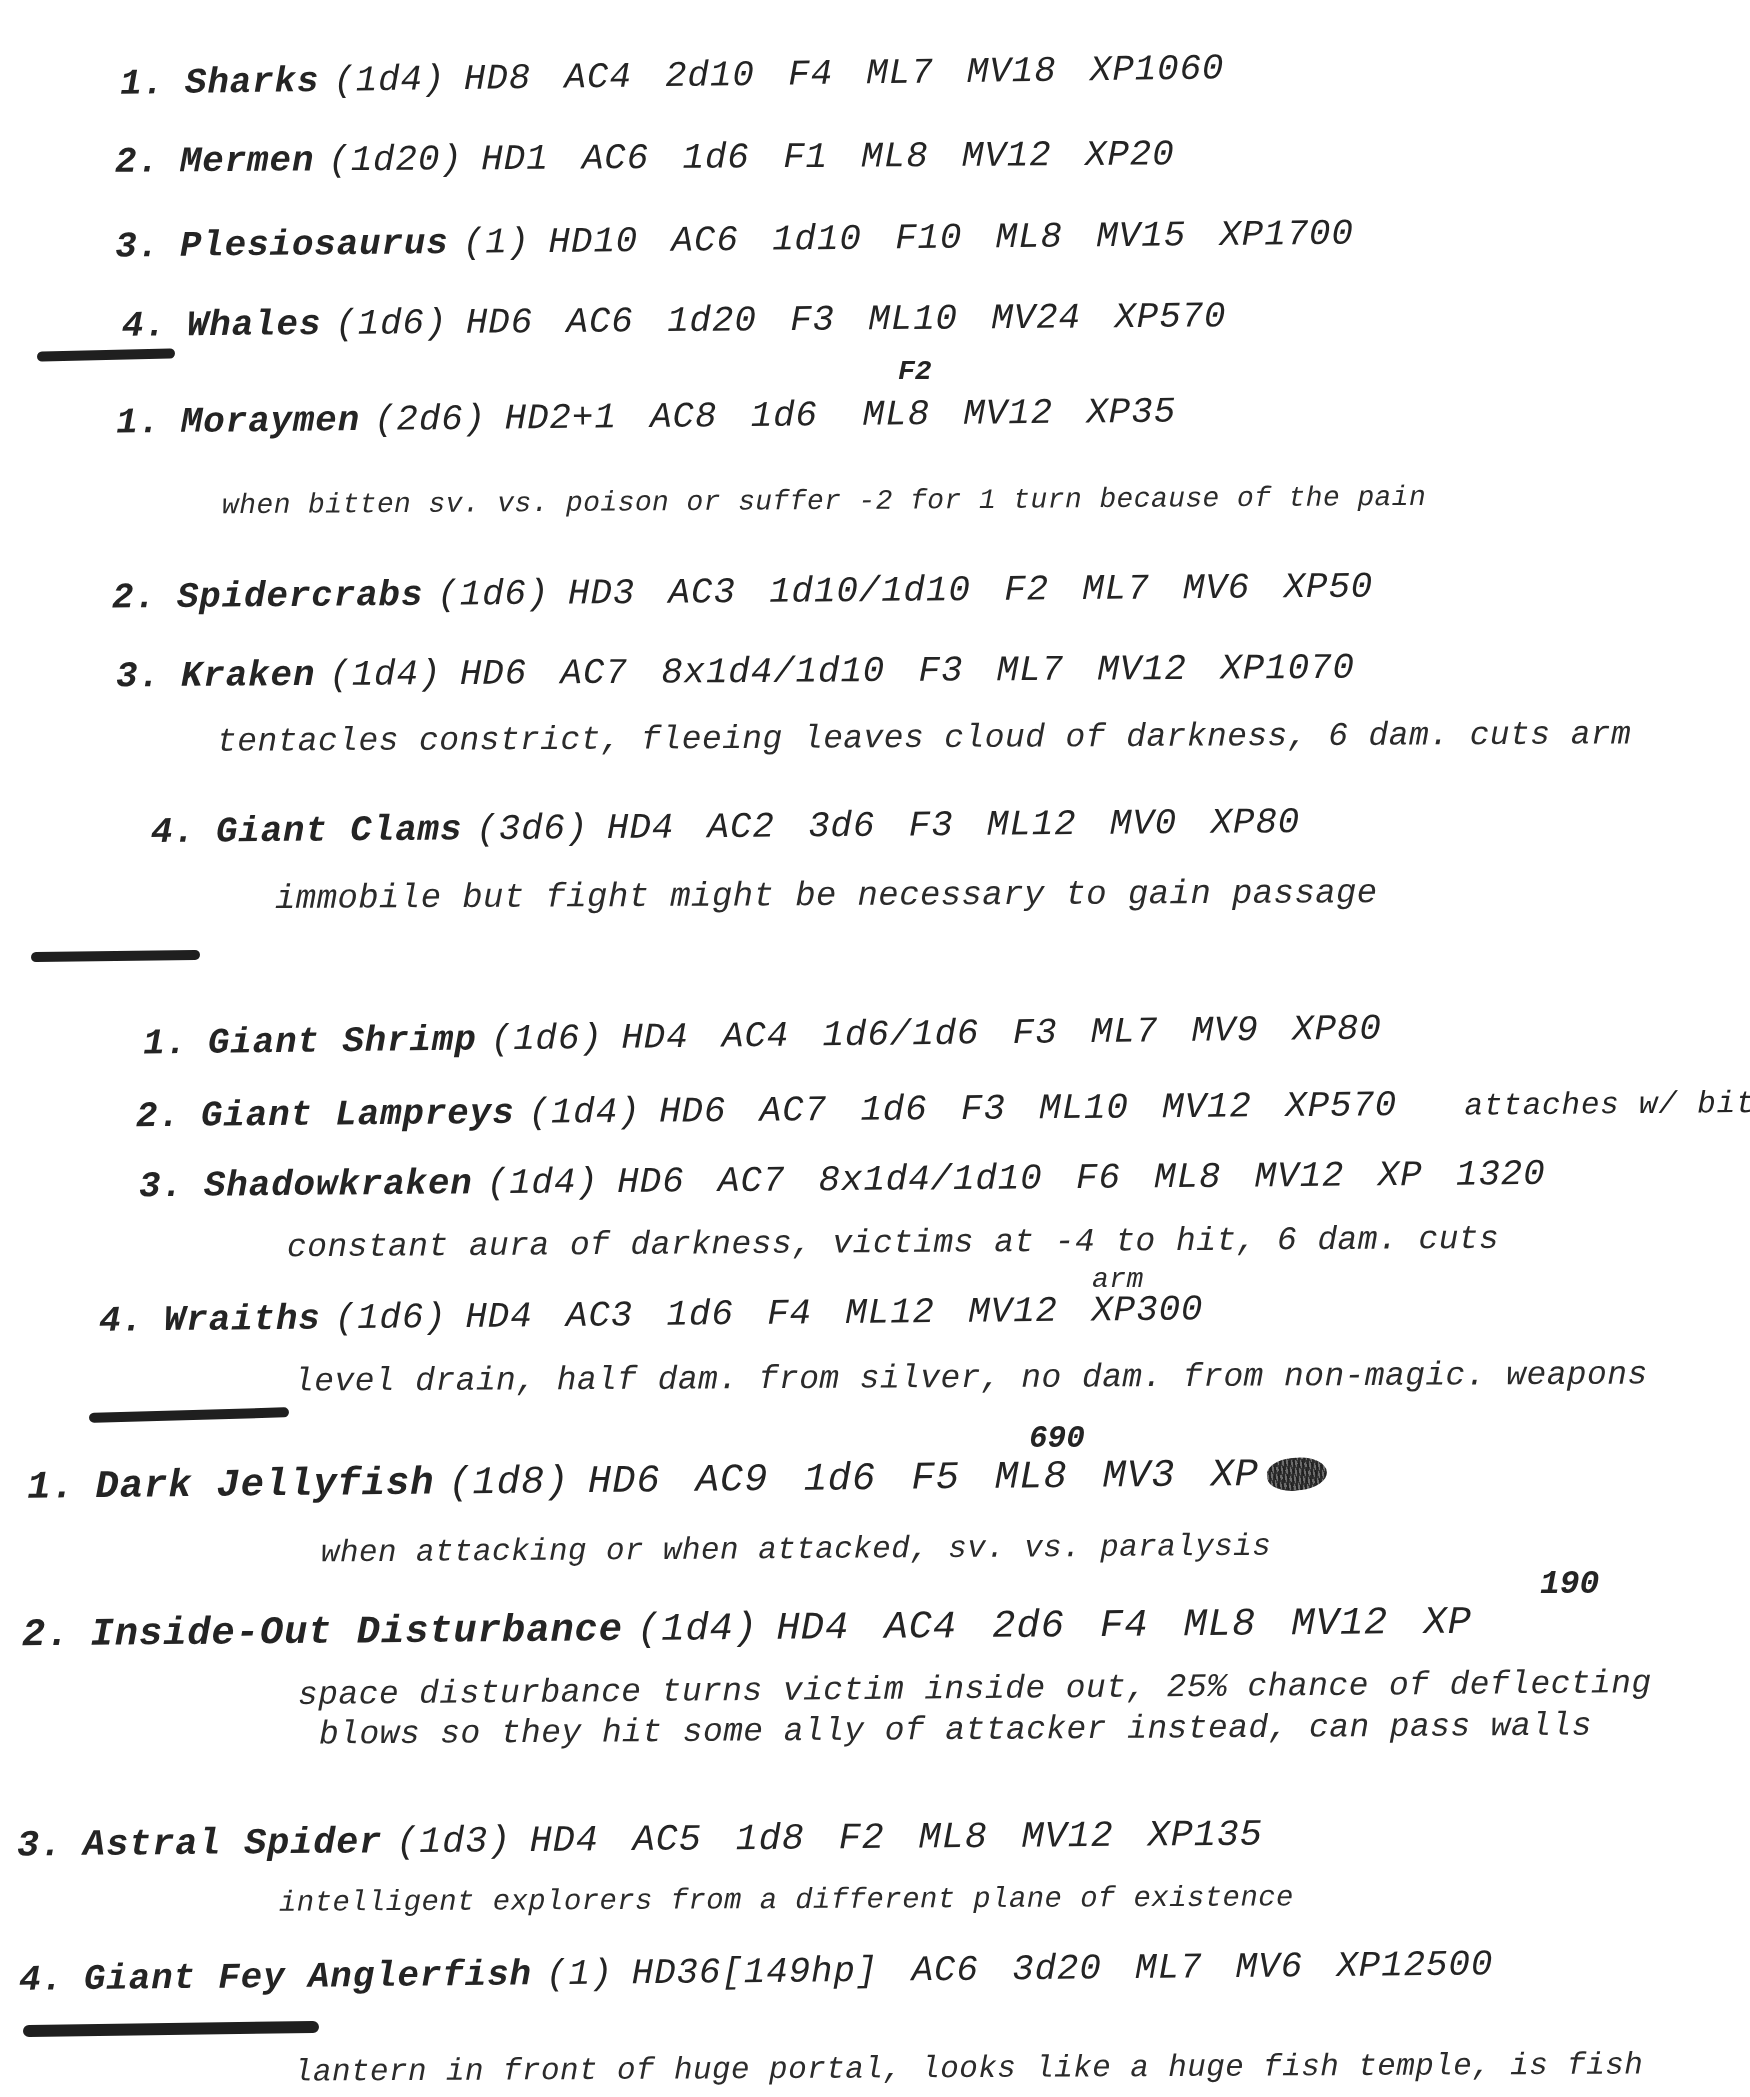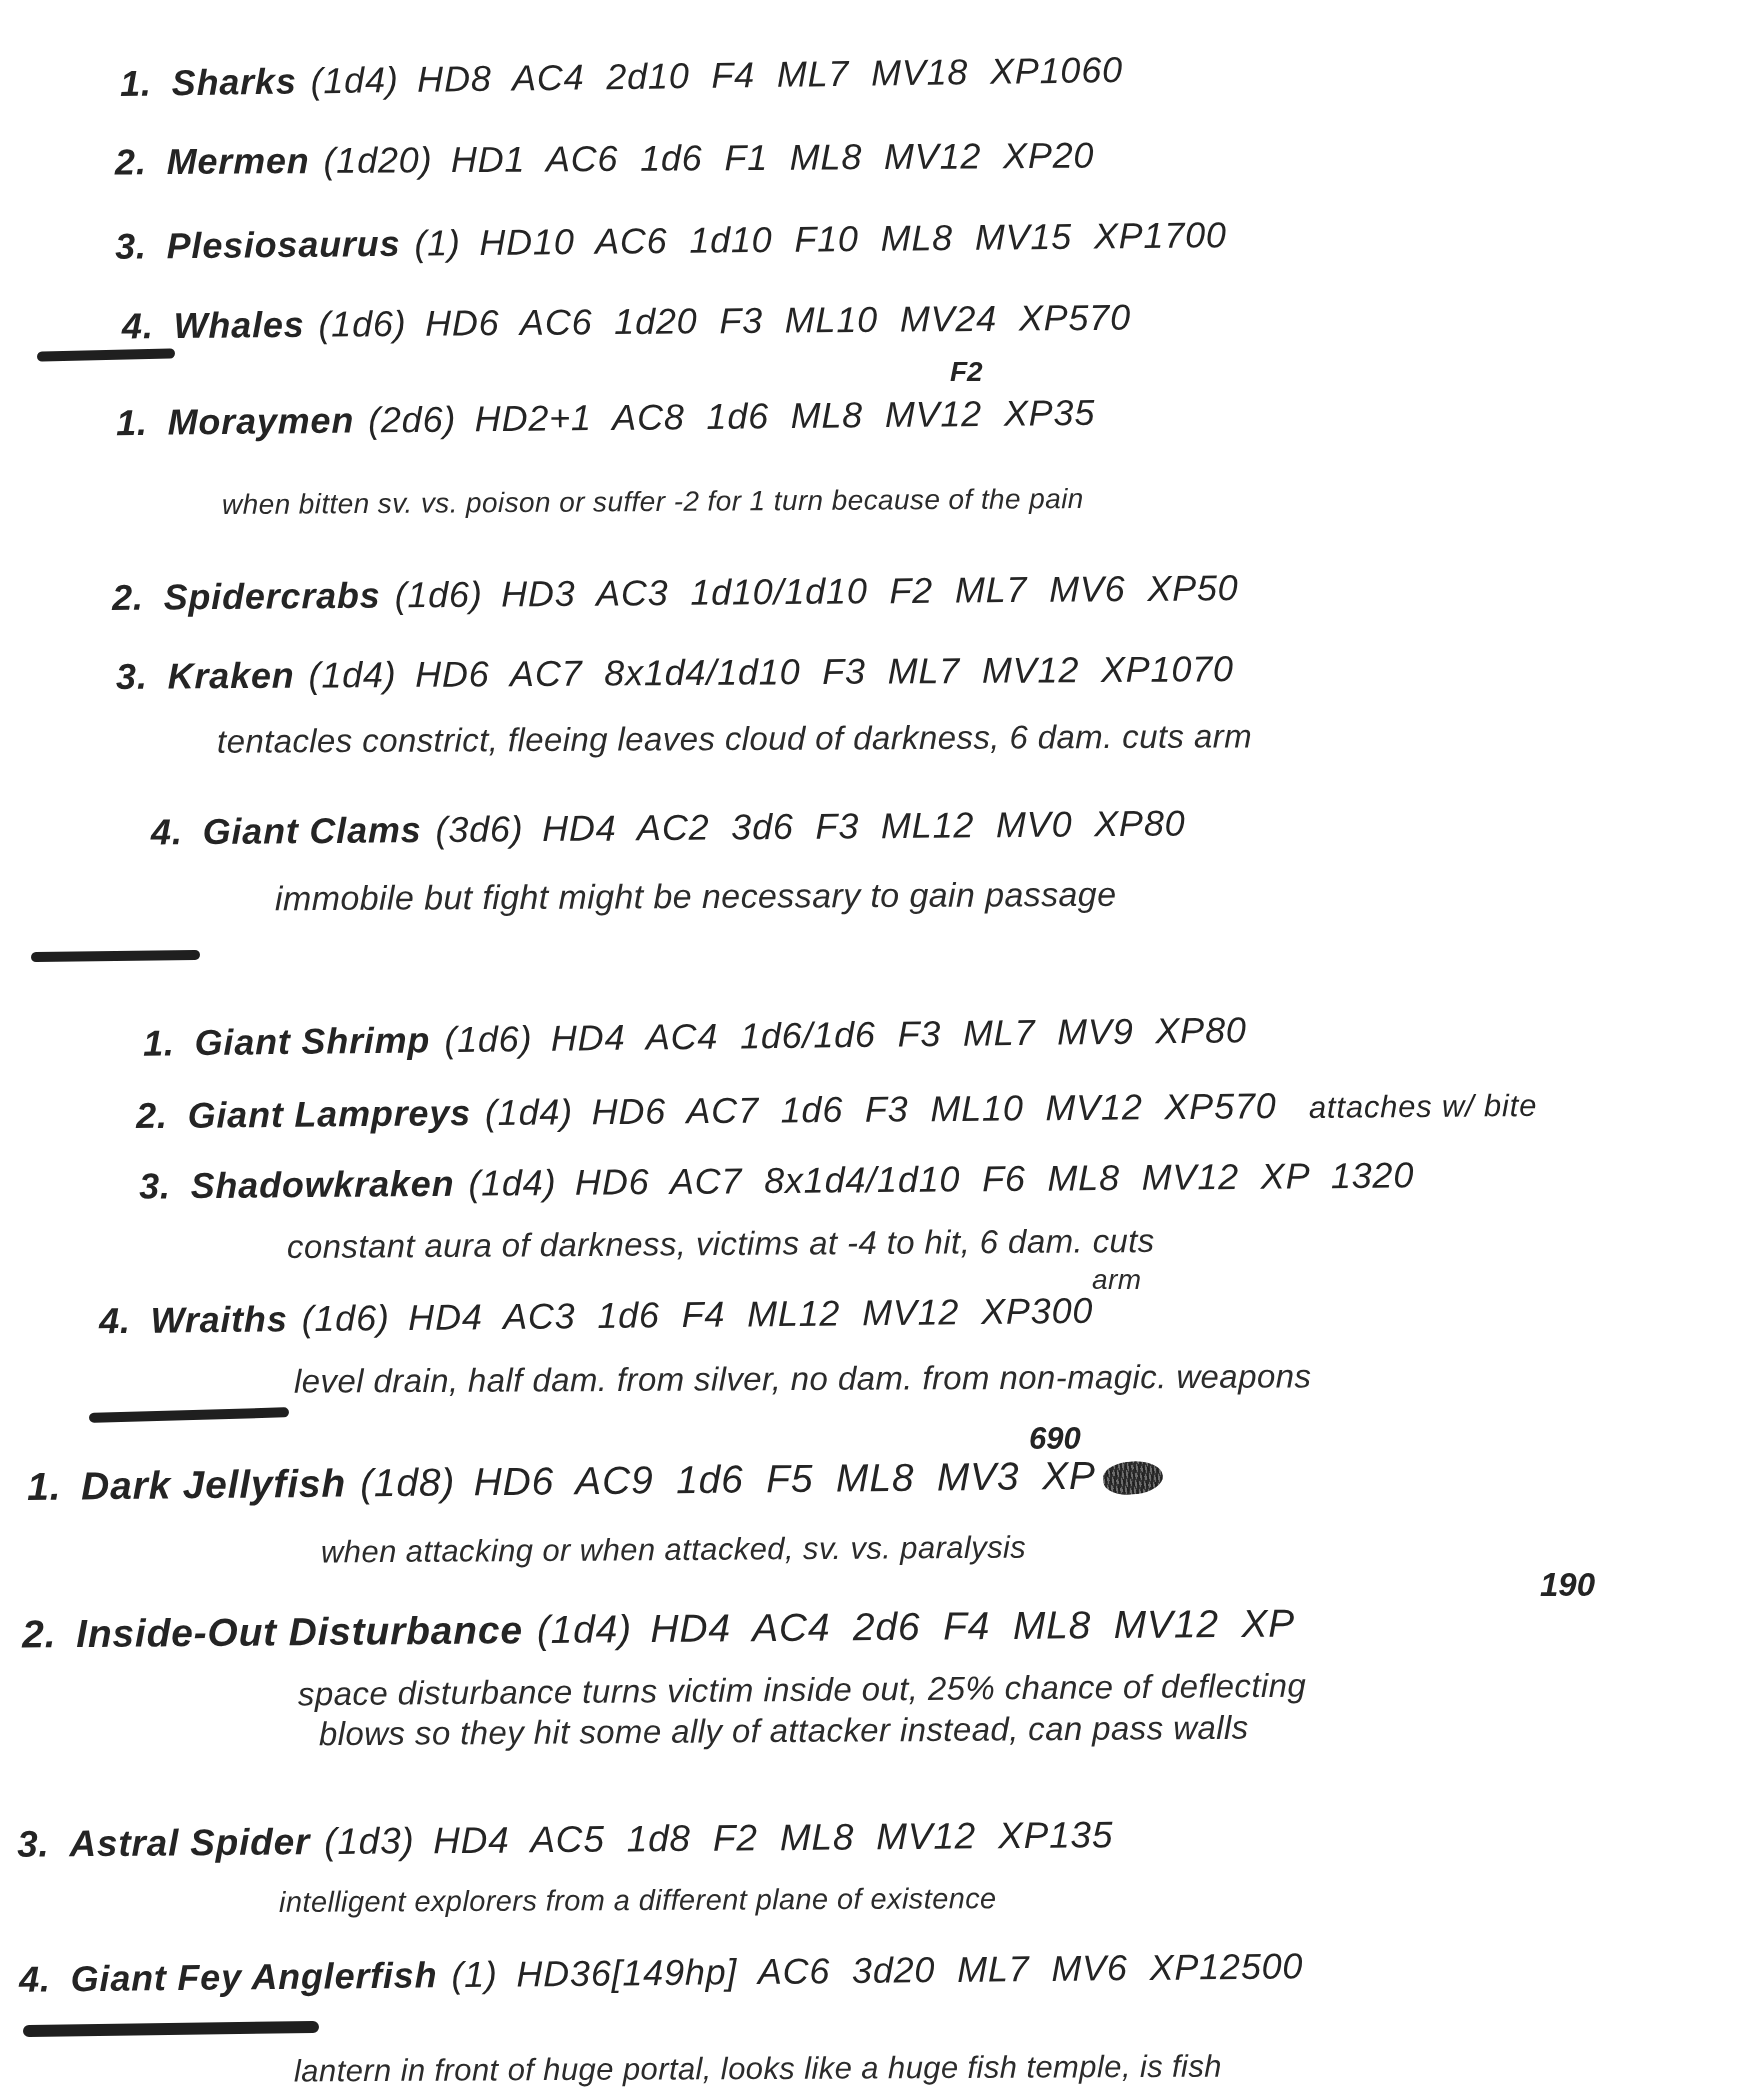--- a/index.html
+++ b/index.html
@@ -1,20 +1,20 @@
 <!DOCTYPE html>
 <html style="font-size:12.4px"><head>
 <meta charset="utf-8">
 <style>
   html,body{margin:0;padding:0;background:#e8e8e8;}
   .page{
     position:relative;
     width:1750px;height:2097px;
     background:#ffffff;
-    font-family:Liberation Sans, sans-serif;
+    font-family:Liberation Mono, monospace;
     font-style:italic;
     color:#242424;
     overflow:hidden;
   }
   .line{position:absolute;white-space:nowrap;letter-spacing:0.8px;}
   .main{font-size:36px;}
   .g4{font-size:39px;}
   .num{display:inline-block;margin-right:20px;font-weight:bold;}
   .nm{font-weight:bold;margin-right:14px;}
   .ap{margin-right:18.6px;}
@@ -50,21 +50,21 @@
   </div>
   <div class="line main" style="left:122px;top:301px;transform:rotate(-0.5deg);">
     <span class="num">4.</span><span class="nm">Whales</span><span class="ap">(1d6)</span><span class="st">HD6 AC6 1d20 F3 ML10 MV24 XP570</span>
   </div>
 
   <div class="divider" style="left:37px;top:350px;width:138px;transform:rotate(-1.4deg);"></div>
 
   <div class="line main" style="left:116px;top:397px;transform:rotate(-0.6deg);">
     <span class="num">1.</span><span class="nm">Moraymen</span><span class="ap">(2d6)</span><span class="st">HD2+1 AC8 1d6</span>&nbsp;&nbsp;<span class="st">ML8 MV12 XP35</span>
   </div>
-  <div class="float sup" style="left:950px;top:356px;">F2</div>
+  <div class="float sup" style="left:898px;top:356px;">F2</div>
   <div class="line note" style="left:222px;top:486px;transform:rotate(-0.4deg);">when bitten sv. vs. poison or suffer -2 for 1 turn because of the pain</div>
 
   <div class="line main" style="left:112px;top:572px;transform:rotate(-0.5deg);">
     <span class="num">2.</span><span class="nm">Spidercrabs</span><span class="ap">(1d6)</span><span class="st">HD3 AC3 1d10/1d10 F2 ML7 MV6 XP50</span>
   </div>
 
   <div class="line main" style="left:116px;top:652px;transform:rotate(-0.4deg);">
     <span class="num">3.</span><span class="nm">Kraken</span><span class="ap">(1d4)</span><span class="st">HD6 AC7 8x1d4/1d10 F3 ML7 MV12 XP1070</span>
   </div>
   <div class="line note" style="left:217px;top:720px;font-size:33px;transform:rotate(-0.3deg);">tentacles constrict, fleeing leaves cloud of darkness, 6 dam. cuts arm</div>

